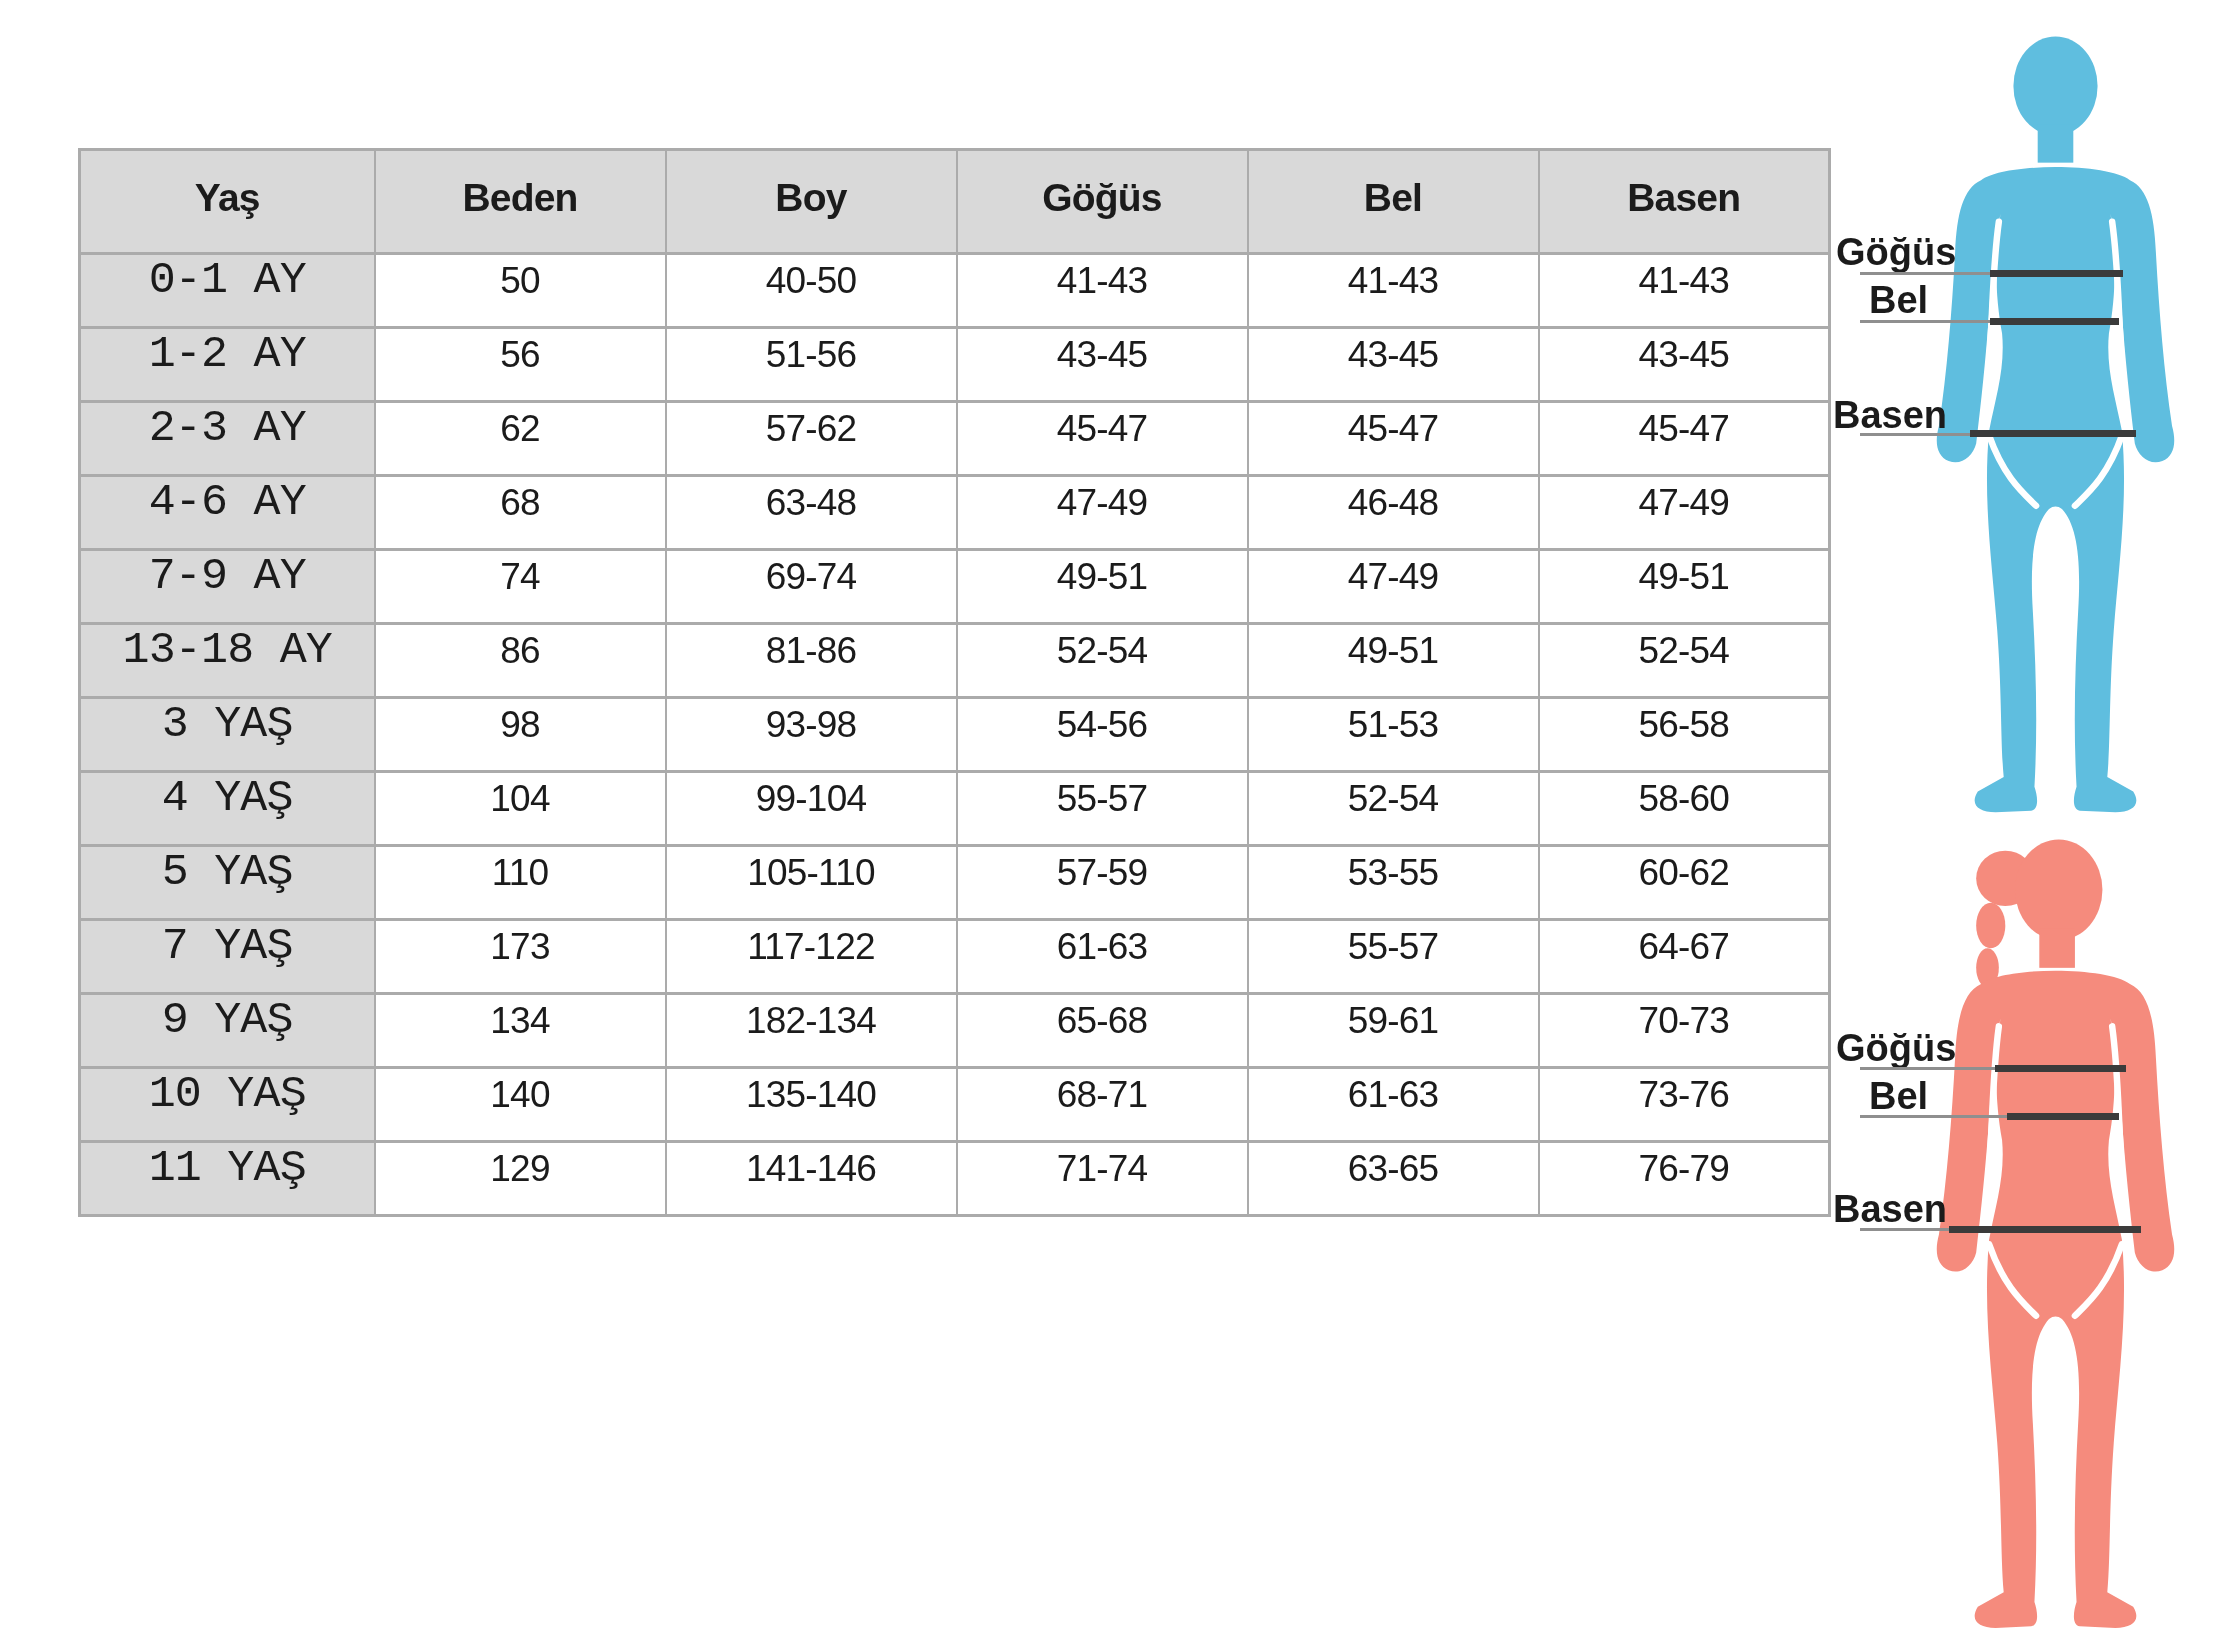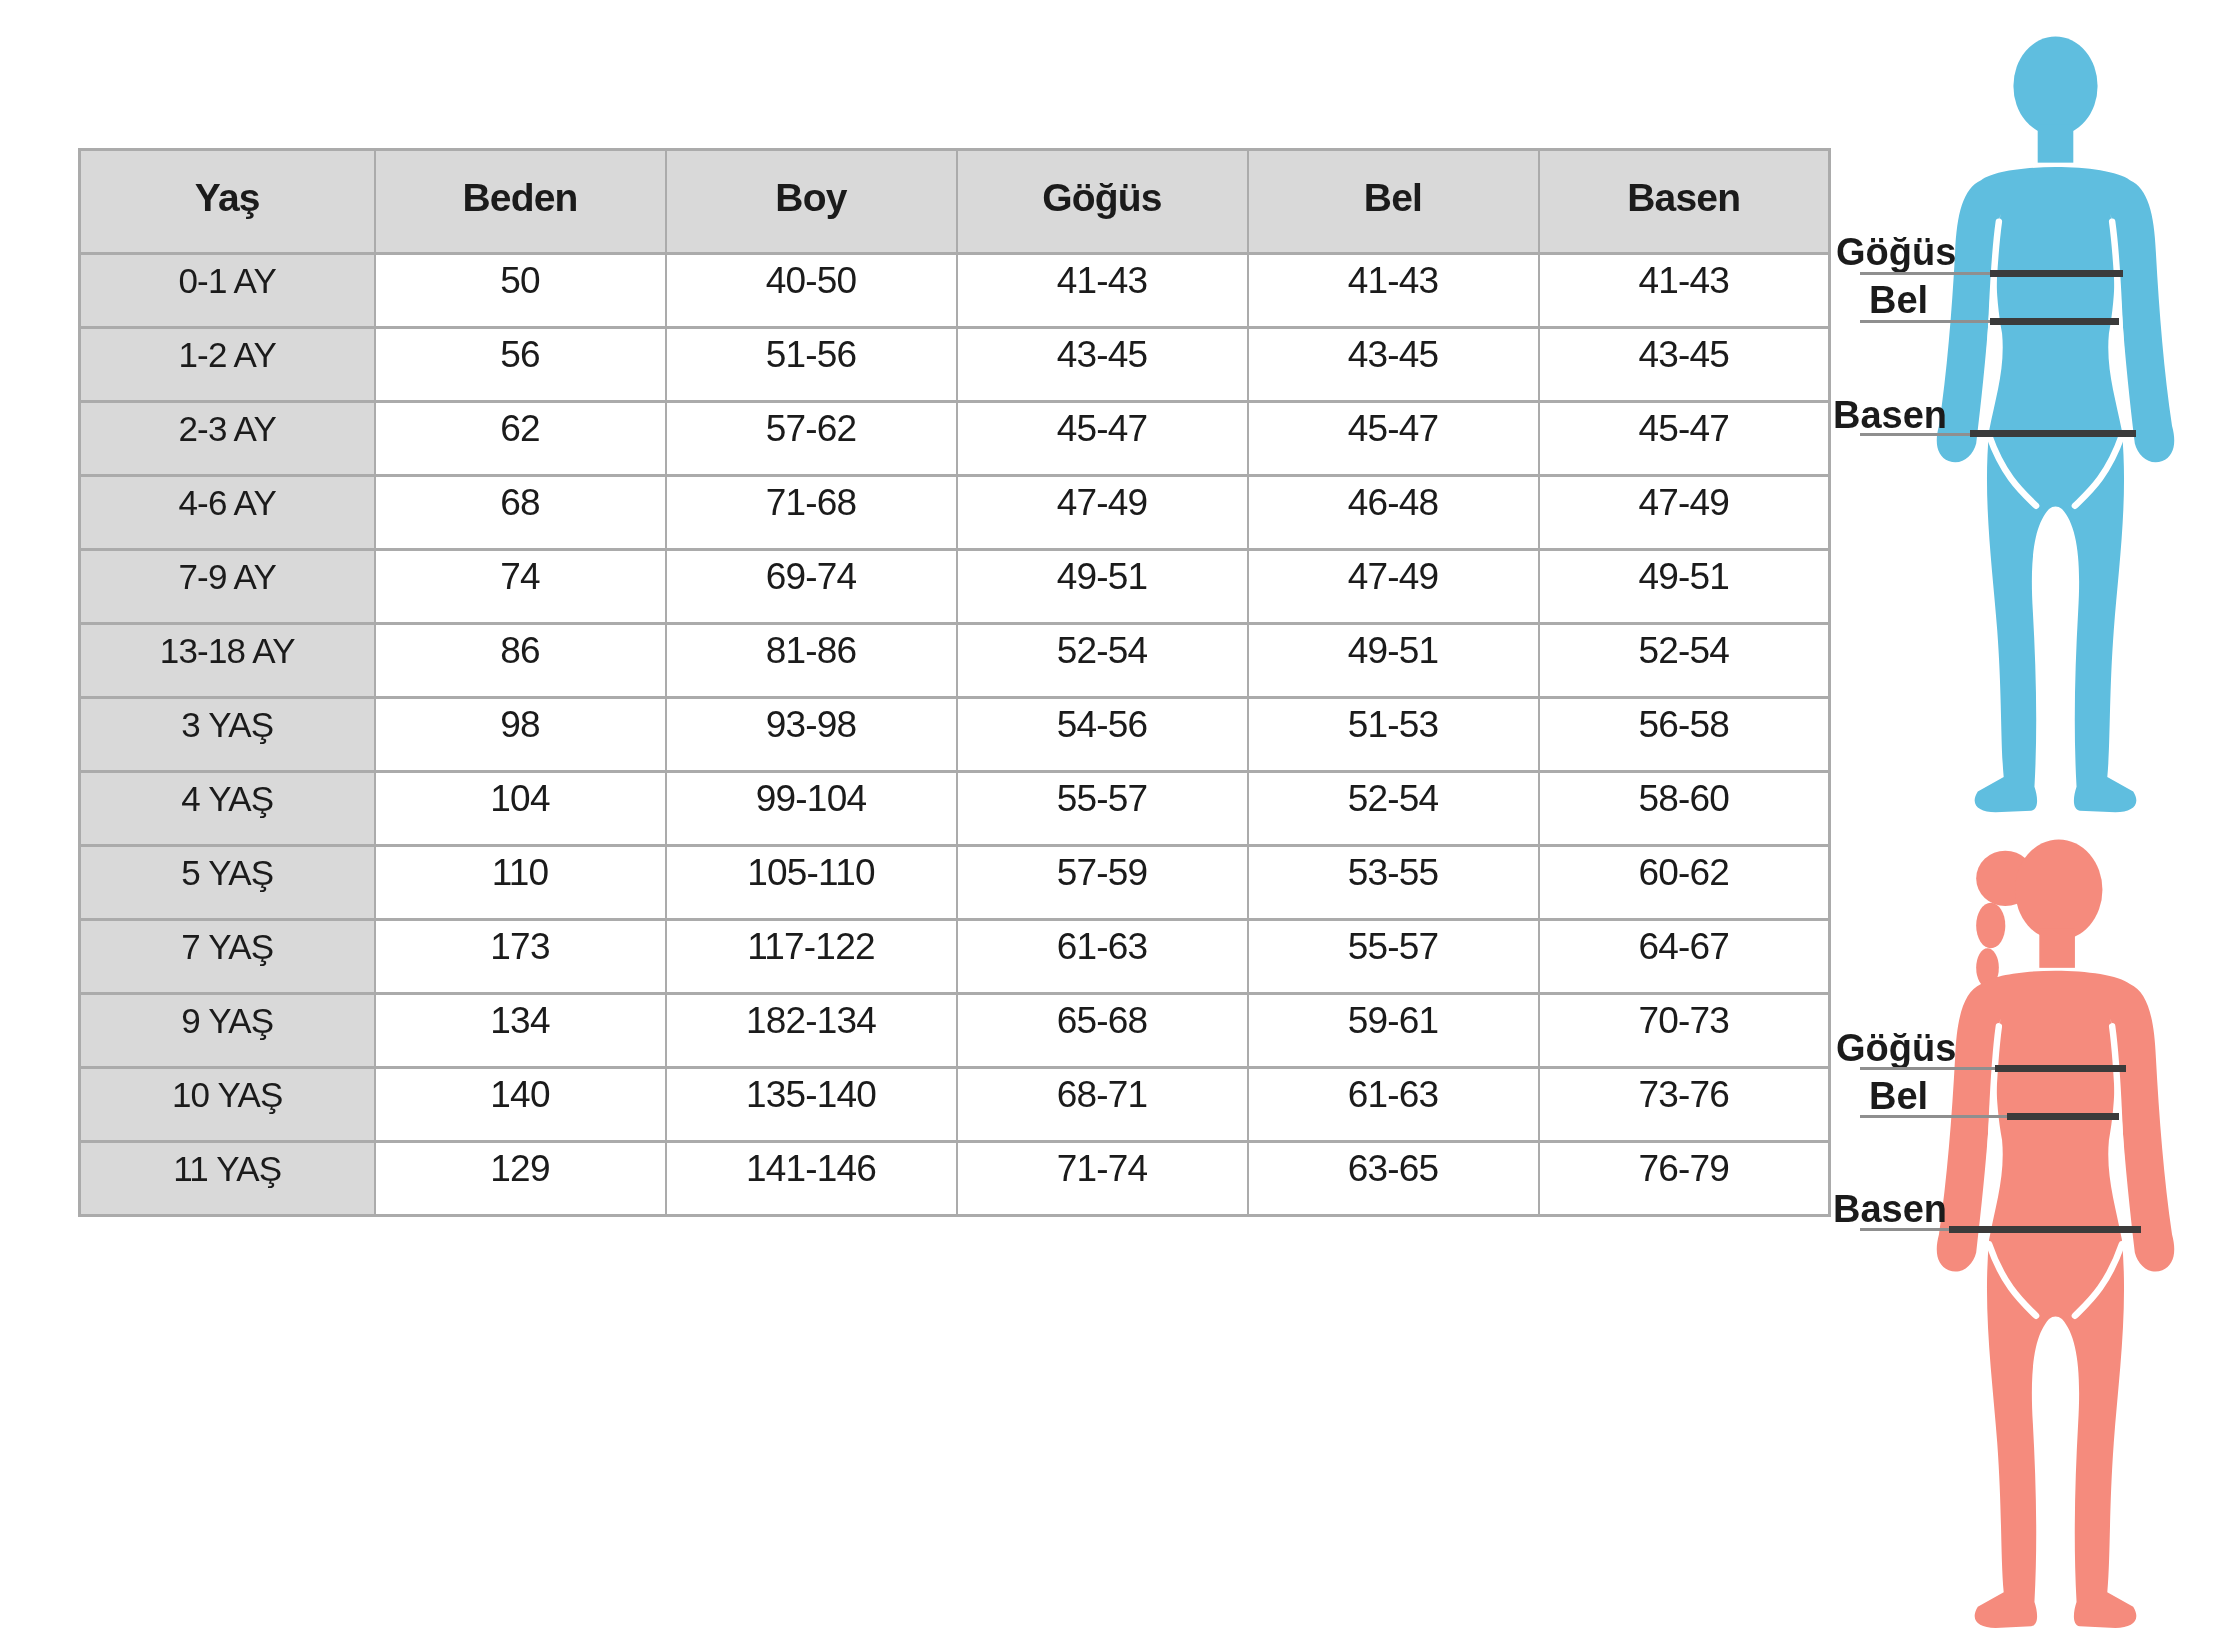--- a/index.html
+++ b/index.html
@@ -33,21 +33,22 @@
     padding:0 3.3px 8.3px 3.3px;
   }
   table.size-table td{
     height:51px;
     background:#ffffff;
     font-size:37px;font-weight:400;letter-spacing:-0.8px;
     padding:0 3.3px 20px 3.3px;
   }
   table.size-table td.age-cell{
     background:var(--row-label-bg,#d9d9d9);
-    font-size:35px;
+    font-size:45px;
+    font-family:Liberation Mono, monospace;
   }
 
   
   .figure{position:absolute;}
   .figure svg{display:block;width:100%;height:100%;}
   .boy-fill{fill:var(--boy,#5fbedf);}
   .girl-fill{fill:var(--girl,#f58b7d);}
   .slit{fill:none;stroke:#ffffff;stroke-width:4;stroke-linecap:round;}
 
   
@@ -111,21 +112,21 @@
           <td class="age-cell">2-3 AY</td>
           <td class="value-cell">62</td>
           <td class="value-cell">57-62</td>
           <td class="value-cell">45-47</td>
           <td class="value-cell">45-47</td>
           <td class="value-cell">45-47</td>
         </tr>
         <tr>
           <td class="age-cell">4-6 AY</td>
           <td class="value-cell">68</td>
-          <td class="value-cell">71-68</td>
+          <td class="value-cell">63-48</td>
           <td class="value-cell">47-49</td>
           <td class="value-cell">46-48</td>
           <td class="value-cell">47-49</td>
         </tr>
         <tr>
           <td class="age-cell">7-9 AY</td>
           <td class="value-cell">74</td>
           <td class="value-cell">69-74</td>
           <td class="value-cell">49-51</td>
           <td class="value-cell">47-49</td>

